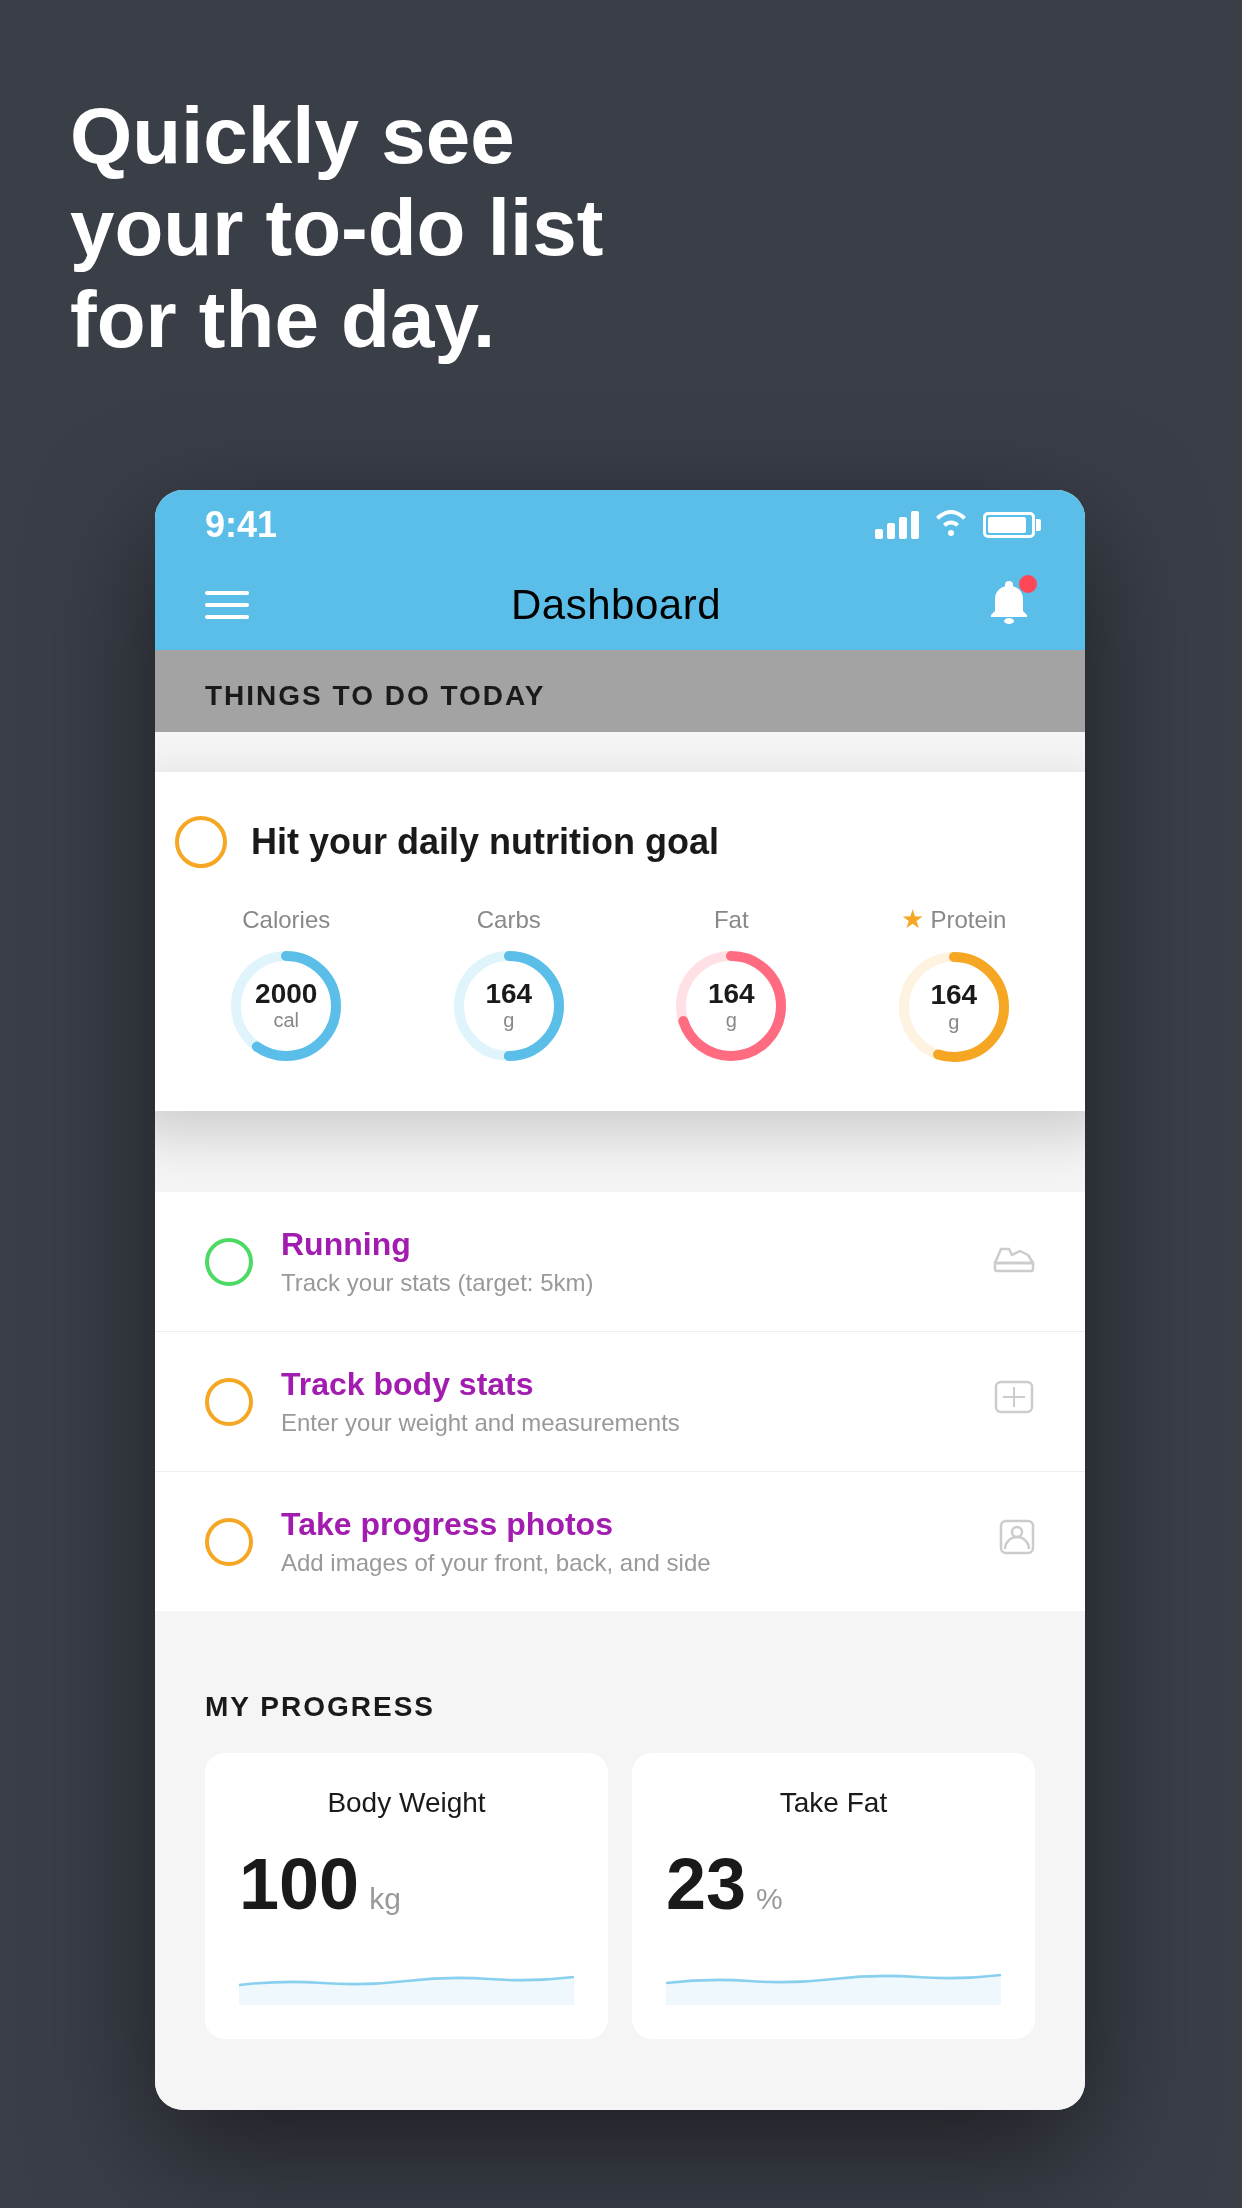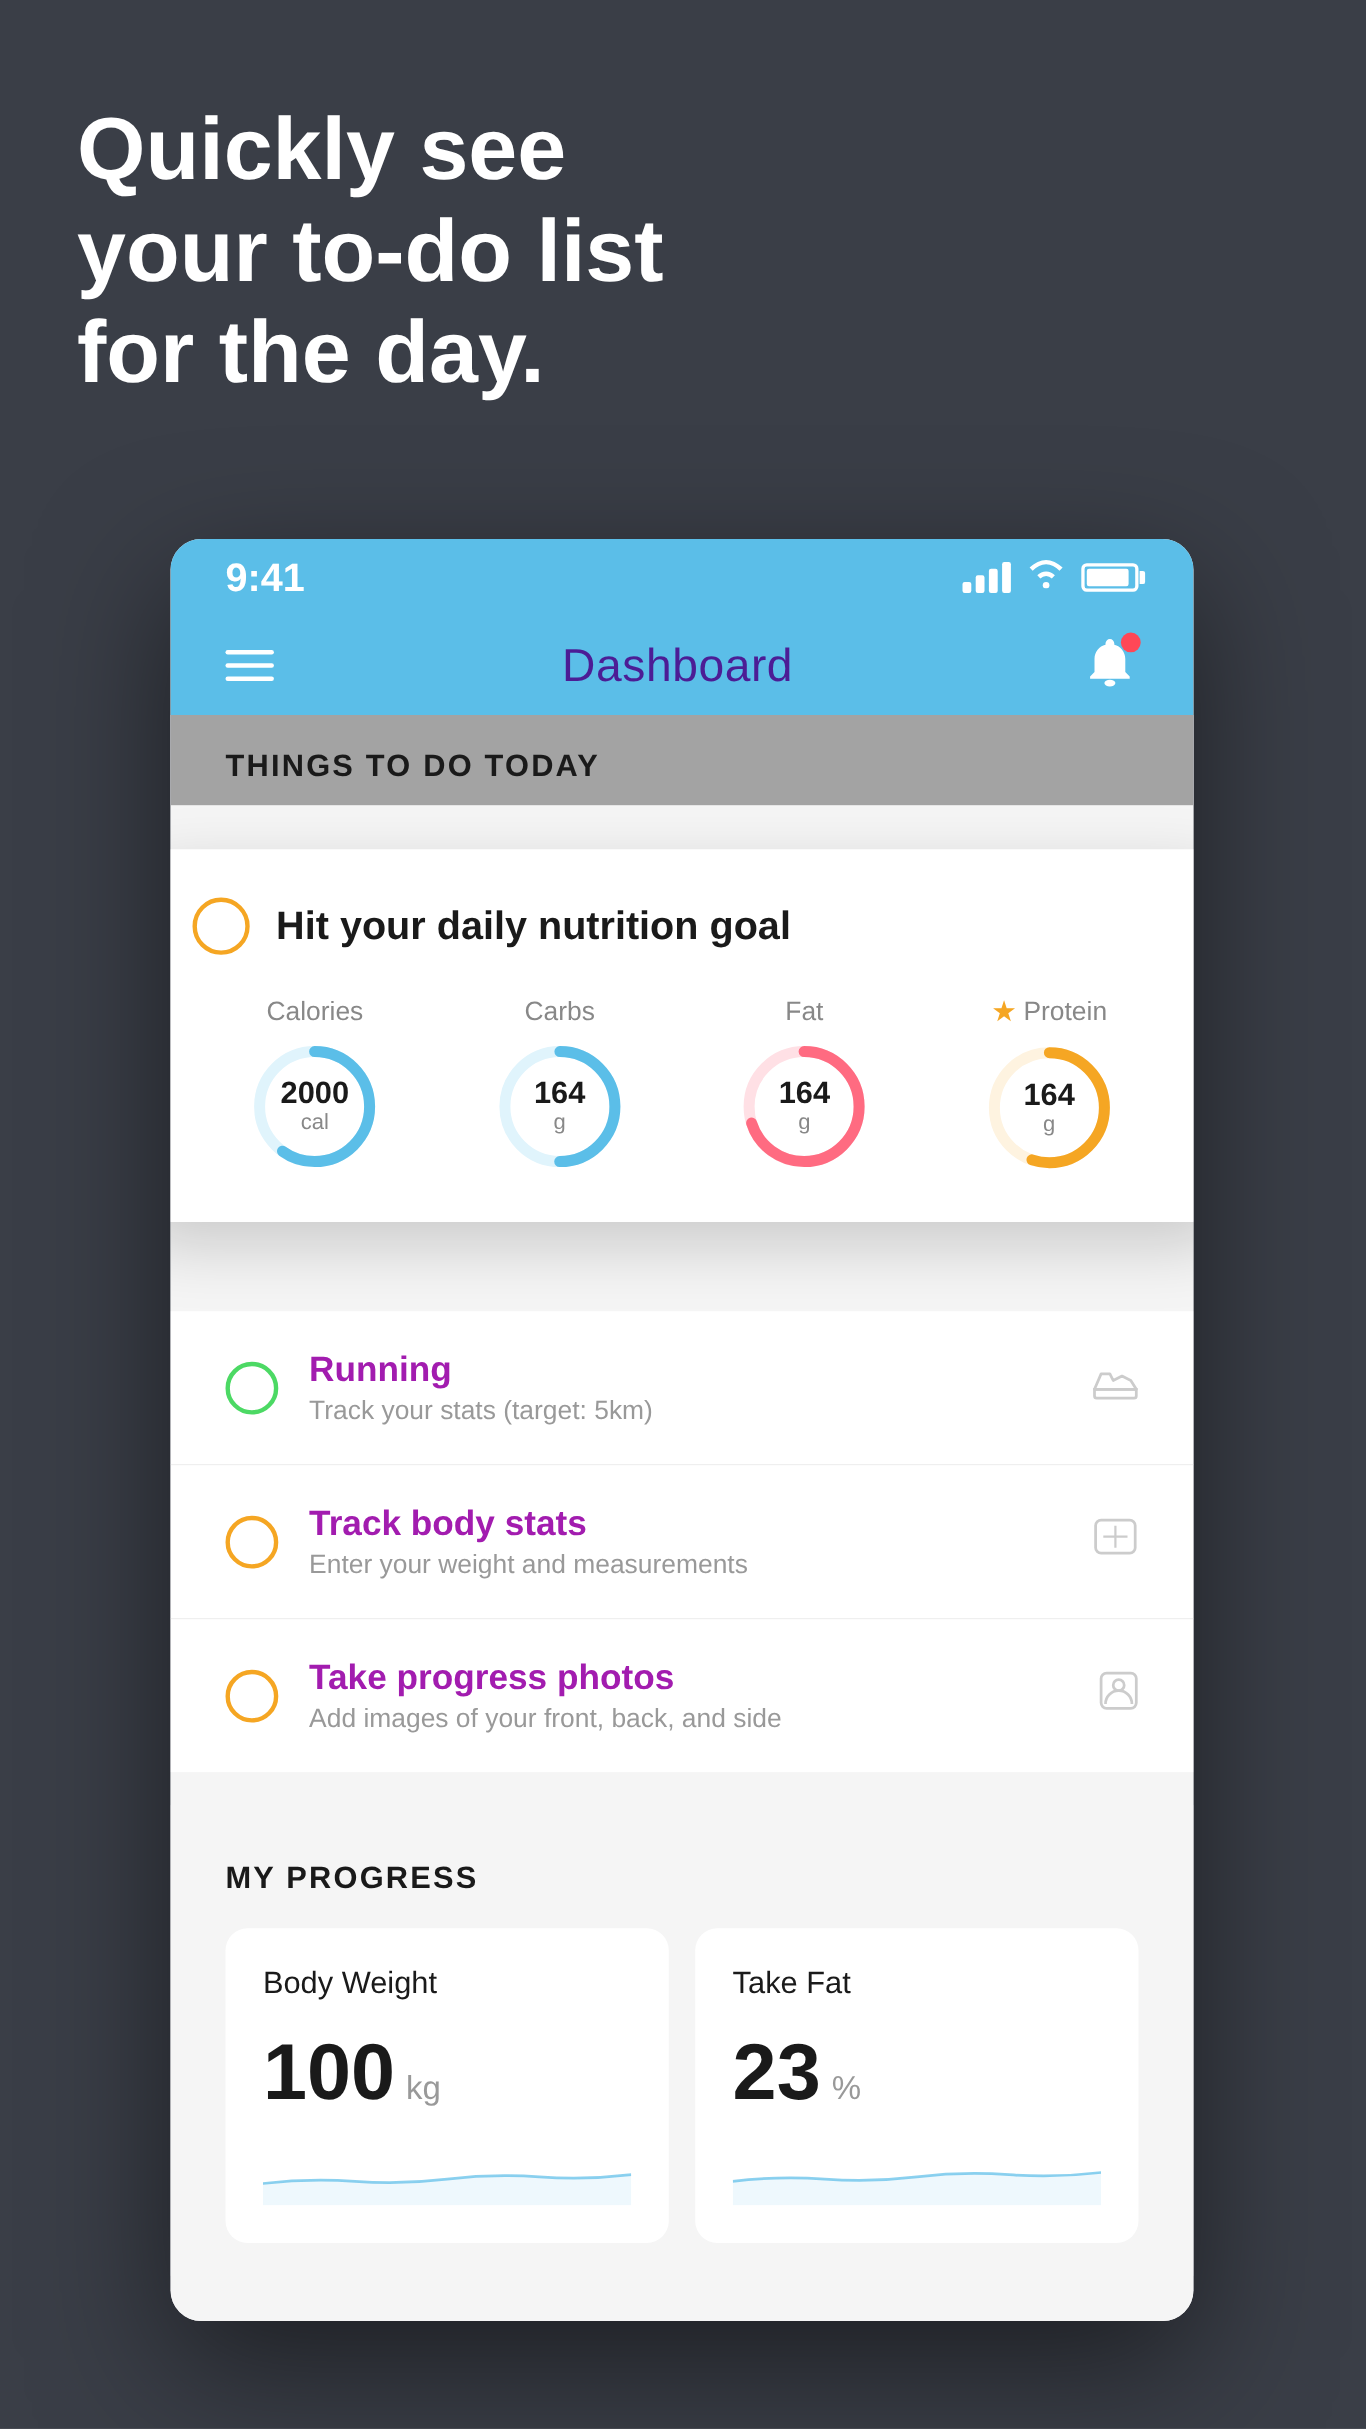--- a/index.html
+++ b/index.html
@@ -132,21 +132,21 @@
     }
 
     .hamburger-line {
       width: 44px;
       height: 4px;
       background: white;
       border-radius: 2px;
     }
 
     .header-title {
-      color: #4c1d95;
+      color: #000000;
       font-size: 42px;
       font-weight: 500;
       letter-spacing: 0.5px;
     }
 
     .bell-icon {
       position: relative;
       cursor: pointer;
     }
 
@@ -360,20 +360,21 @@
       padding: 34px;
       overflow: hidden;
       min-height: 260px;
     }
 
     .progress-card-title {
       font-size: 28px;
       color: #1a1a1a;
       font-weight: 500;
       margin-bottom: 24px;
+      text-align: center;
     }
 
     .progress-value {
       display: flex;
       align-items: baseline;
       gap: 10px;
       margin-bottom: 20px;
     }
 
     .progress-number {

